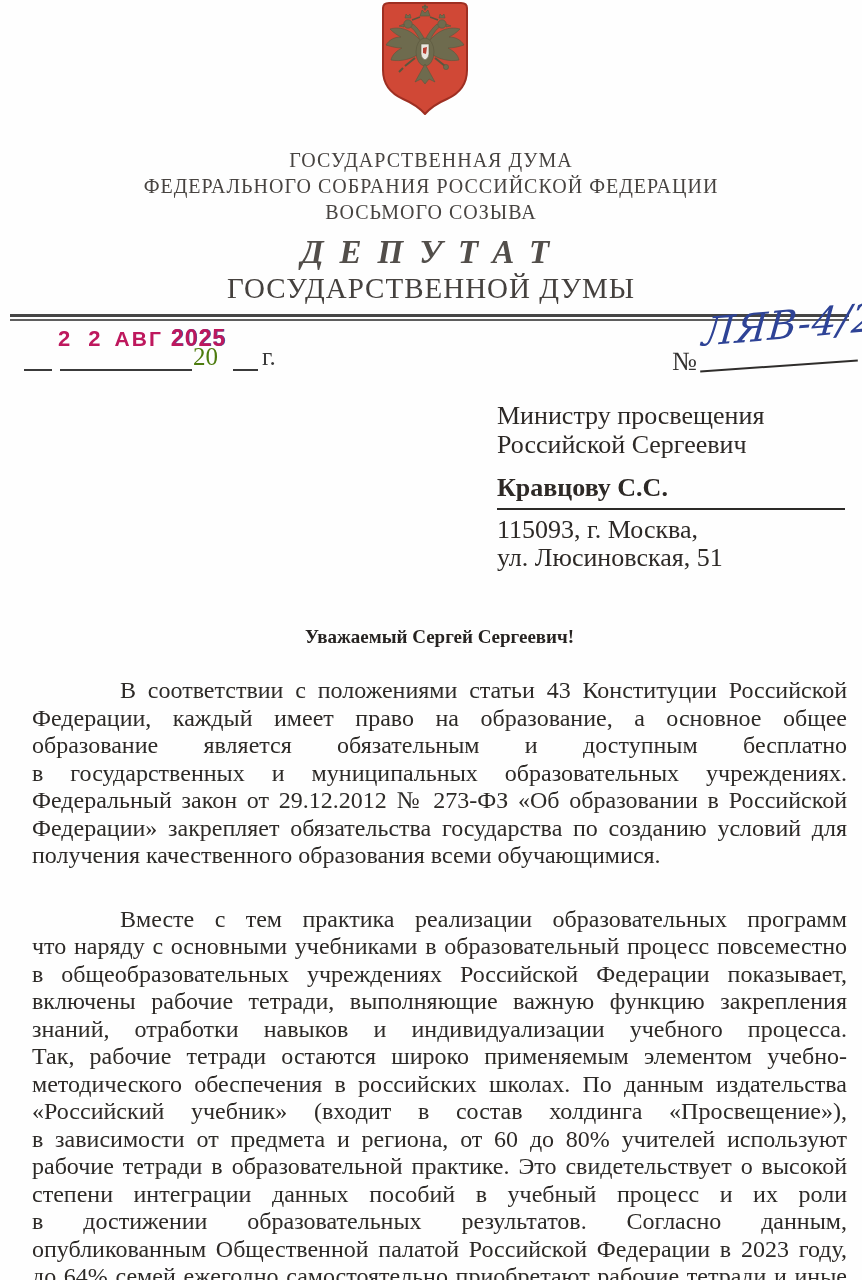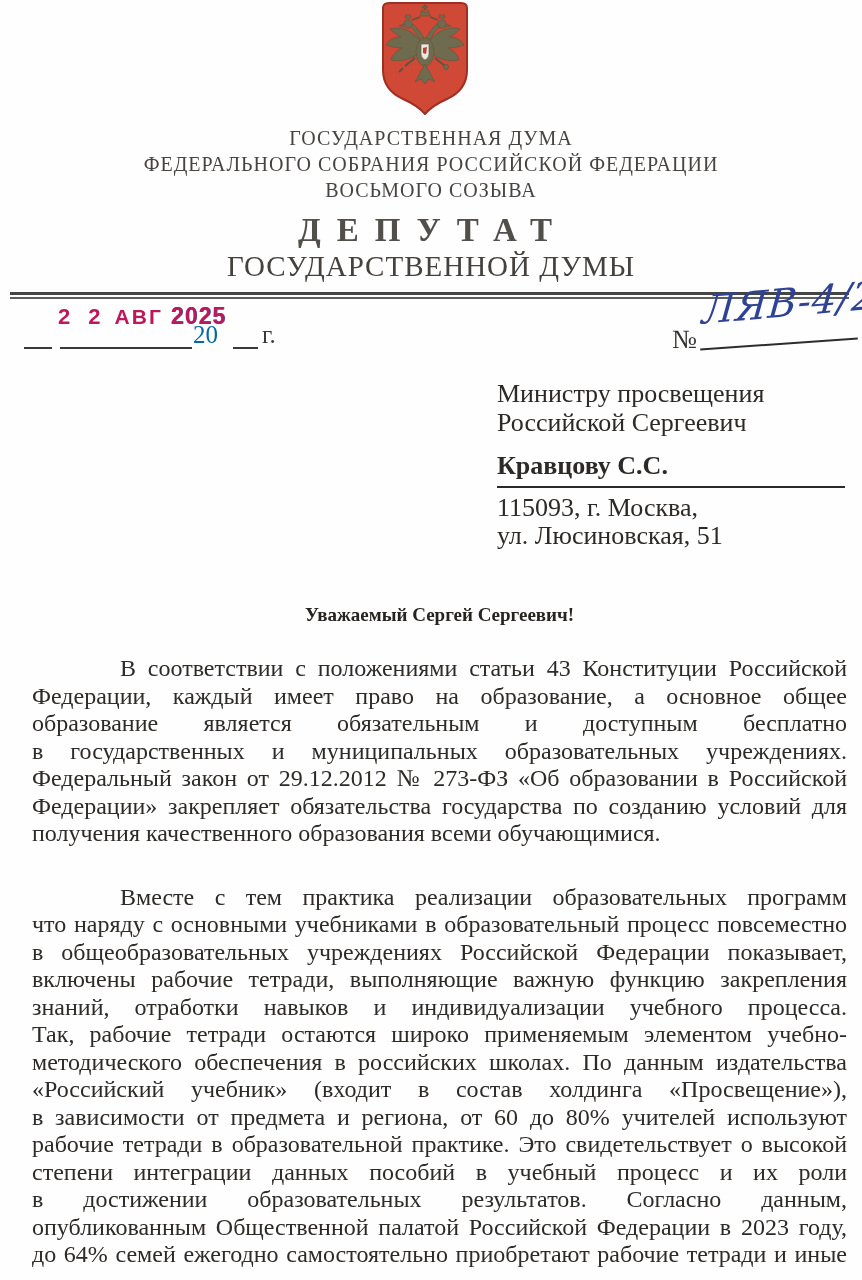--- a/index.html
+++ b/index.html
@@ -11,26 +11,26 @@
   .page {
     position:relative;
     width:862px; height:1280px;
     background:#fefefe;
     color:#2d2926;
     overflow:hidden;
   }
 
   
   .emblem { display:block; margin:2px 0 0 377px; }
-  .org-lines { margin-top:10px; text-align:center; color:#474340; }
+  .org-lines { margin-top:32px; text-align:center; color:#474340; }
   .org-line { font-size:20px; line-height:26px; letter-spacing:1px; }
   .lh-title {
     margin-top:8px; text-align:center;
     font-size:33px; line-height:38px; font-weight:bold;
-    letter-spacing:16px; padding-left:4px; color:#524e4a;
+    letter-spacing:16px; padding-left:4px; color:#524e4a;font-style:italic;
   }
   .lh-subtitle {
     text-align:center; font-size:29px; line-height:34px;
     letter-spacing:1px; color:#45413e;
   }
   .double-rule {
     margin:9px 13px 0 10px; height:2px;
     border-top:3px solid #454545;
     border-bottom:2px solid #5e5e5e;
   }
@@ -43,21 +43,21 @@
   .seg3 { left:233px; top:48px; width:25px; }
   .date-stamp {
     position:absolute; left:58px; top:4px;
     font-family:"Liberation Sans","DejaVu Sans",sans-serif;
     font-weight:bold; color:#be185d; white-space:nowrap;
   }
   .stamp-day   { font-size:22px; letter-spacing:6px; }
   .stamp-month { font-size:21px; letter-spacing:2px; margin-left:8px; }
   .stamp-year  { font-size:23px; letter-spacing:1px; margin-left:8px;
                  text-shadow:0.7px 0 0 #3b5aa8; }
-  .year-prefix { position:absolute; left:193px; top:22px; font-size:25px; color:#0369a1; }
+  .year-prefix { position:absolute; left:193px; top:22px; font-size:25px; color:#4d7c0f; }
   .year-suffix { position:absolute; left:262px; top:22px; font-size:25px; color:#3a3a3a; }
   .no-sign { position:absolute; left:672px; top:26px; font-size:26px; color:#33312f; }
   .num-underline {
     position:absolute; left:700px; top:44px; width:158px; height:0;
     border-bottom:2px solid #2f2d2b; transform:rotate(-4deg);
   }
   .handwritten {
     position:absolute; left:700px; top:-16px; width:162px;
     font-size:39px; line-height:56px; font-style:italic;
     font-family:"DejaVu Serif","Liberation Serif",serif;

